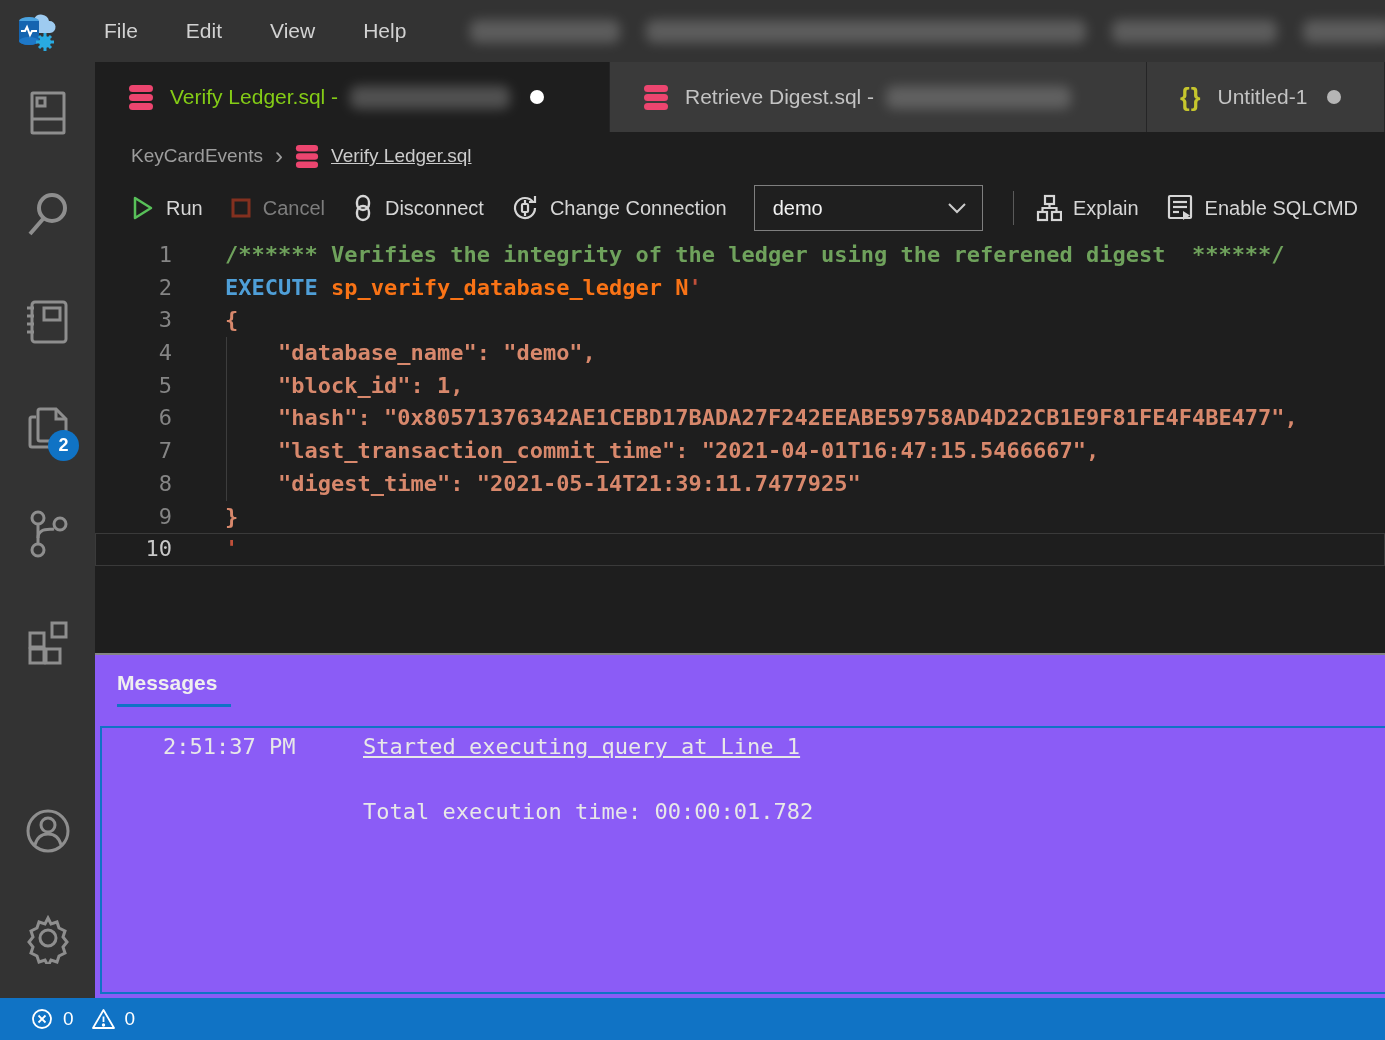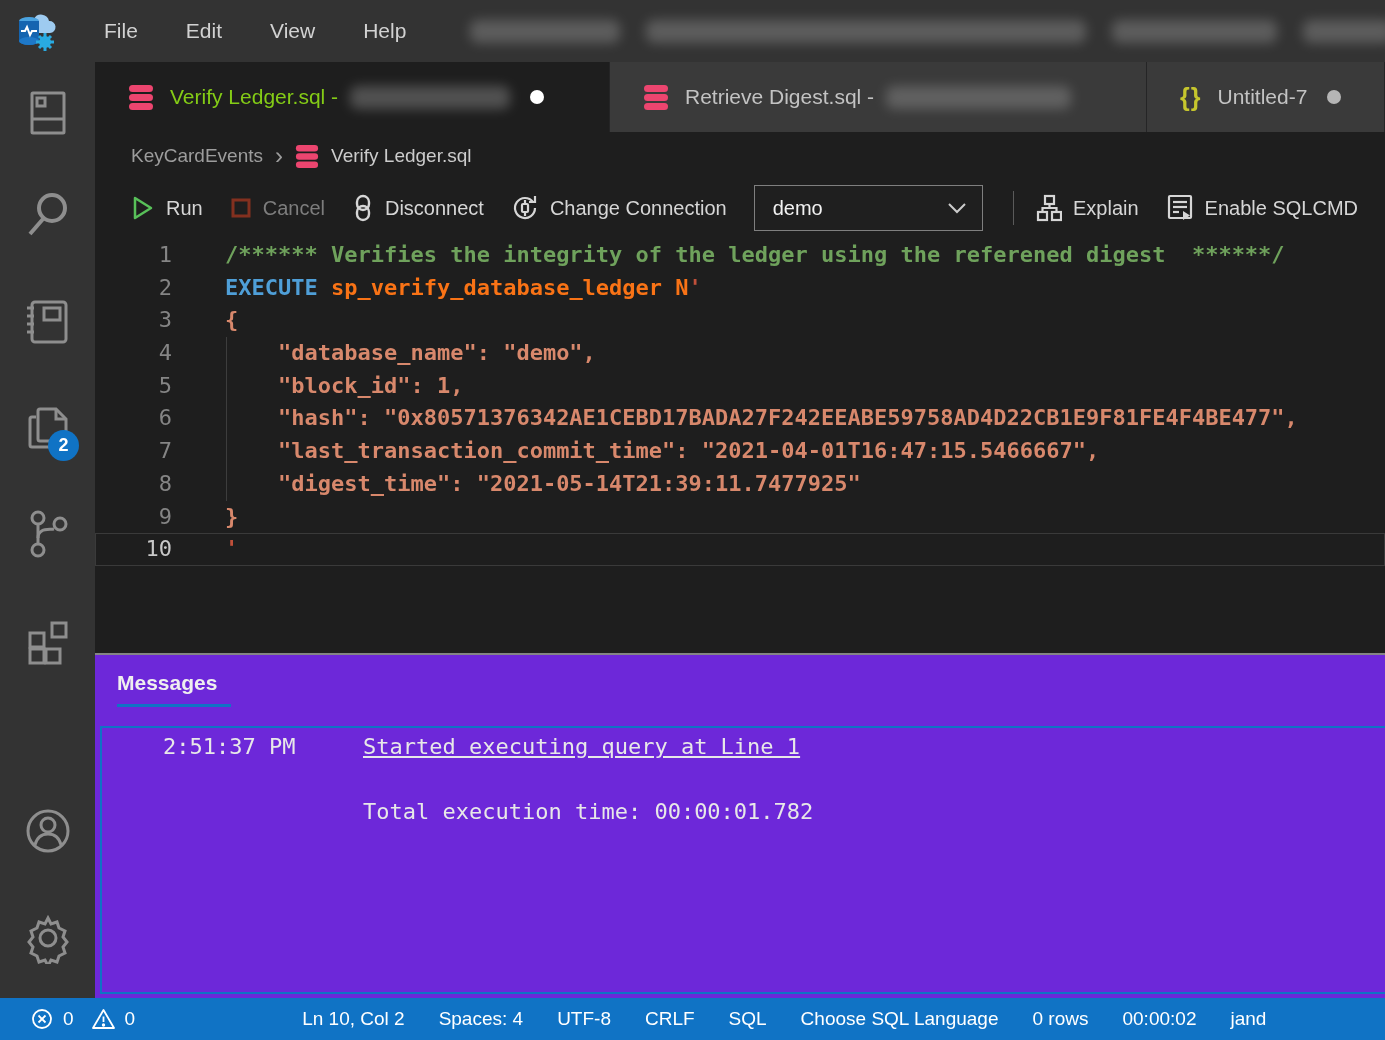--- a/index.html
+++ b/index.html
@@ -36,21 +36,21 @@
   .tab .dbicon { margin:0 16px 0 33px; }
   .tab-dot { width:14px; height:14px; border-radius:50%; background:#ffffff; margin-left:20px; }
   .tab-dot.dim { background:#b5b5b5; }
   .tab .blur-blob { margin-left:12px; }
   .braces { color:#c6c62d; font-size:25px; font-weight:bold; margin:0 16px 0 33px; letter-spacing:1px; }
 
   
   .breadcrumb { position:absolute; left:0; top:70px; width:1290px; height:48px;
                 display:flex; align-items:center; padding-left:36px; color:#9d9d9d; font-size:19px; }
   .breadcrumb .chev { margin:0 12px; font-size:24px; color:#9d9d9d; }
-  .breadcrumb .file { color:#cccccc; }
+  .breadcrumb .file { color:#cccccc;text-decoration:underline; }
   .breadcrumb .dbicon { margin-right:12px; }
 
   
   .toolbar { position:absolute; left:0; top:118px; width:1290px; height:56px;
              display:flex; align-items:center; padding-left:36px; }
   .tbtn { display:flex; align-items:center; gap:11px; margin-right:27px;
           color:#d6d6d6; font-size:20px; cursor:pointer; white-space:nowrap; }
   .tbtn.disabled { color:#7d7d7d; cursor:default; }
   .dropdown { width:300px; height:46px; background:#1f1f1f; border:1.5px solid #7f7f7f;
               display:flex; align-items:center; justify-content:space-between;
@@ -68,21 +68,21 @@
   .ctext { padding-left:53px;font-weight:bold; }
   .tk-comment { color:#6fa25c; }
   .tk-keyword { color:#4f9fd8; }
   .tk-plain   { color:#f97316; }
   .tk-string  { color:#d8886c; }
   .tk-quote   { color:#c0503a; }
   .indent-guide { position:absolute; left:131px; top:101px; width:1px; height:164px; background:#3d3d3d; }
 
   
   .sash { position:absolute; left:0; top:591px; width:1290px; height:2px; background:#858585; cursor:ns-resize; }
-  .panel { position:absolute; left:0; top:593px; width:1290px; height:343px; background:#6d28d9; }
+  .panel { position:absolute; left:0; top:593px; width:1290px; height:343px; background:#8b5cf6; }
   .panel-title { margin:16px 0 0 22px; color:#efefef; font-size:21px; font-weight:600; width:max-content; cursor:pointer; }
   .panel-underline { margin:9px 0 0 22px; width:114px; height:3px; background:#1073c5; }
   .msg-box { position:absolute; left:5px; top:71px; width:1285px; height:268px;
              border:2px solid #1073c5; border-right:none; padding:3px 0 12px 61px;
              font-family:"DejaVu Sans Mono", monospace; font-size:22px; color:#e8e8e8; }
   .msg-row { height:32.5px; line-height:32.5px; display:flex; white-space:pre; }
   .msg-time { display:inline-block; width:200px; flex:0 0 auto; }
   .msg-link { text-decoration:underline; cursor:pointer; }
 
   
@@ -214,21 +214,21 @@
             <rect x="1" y="2" width="24" height="7" rx="3.5"></rect>
             <rect x="1" y="11" width="24" height="7" rx="3.5"></rect>
             <rect x="1" y="20" width="24" height="7" rx="3.5"></rect>
           </g>
         </svg>
         <span>Retrieve Digest.sql -</span>
         <span class="blur-blob" style="width:185px"></span>
       </div>
       <div class="tab" style="flex:1">
         <span class="braces">{}</span>
-        <span>Untitled-7</span>
+        <span>Untitled-1</span>
         <span class="tab-dot dim"></span>
       </div>
     </div>
 
     <div class="breadcrumb">
       <span>KeyCardEvents</span>
       <span class="chev">›</span>
       <svg class="dbicon" width="24" height="26" viewBox="0 0 26 28">
         <g fill="#ec456f">
           <rect x="1" y="2" width="24" height="7" rx="3.5"></rect>
@@ -332,26 +332,15 @@
           <line x1="15.5" y1="8.5" x2="8.5" y2="15.5"></line>
       </svg>
       <span>0</span>
       <svg class="icon" style="margin-left:8px" width="25" height="24" viewBox="0 0 25 24" fill="none" stroke="#ffffff" stroke-width="1.8">
         <path d="M12.5 3 L23 21 H2 Z" stroke-linejoin="round"></path>
         <line x1="12.5" y1="9.5" x2="12.5" y2="15"></line>
           <circle cx="12.5" cy="18" r="0.8" fill="#ffffff"></circle>
       </svg>
       <span>0</span>
     </span>
-    <span class="sb-items" id="sb-items">
-        <span class="sb-item">Ln 10, Col 2</span>
-        <span class="sb-item">Spaces: 4</span>
-        <span class="sb-item">UTF-8</span>
-        <span class="sb-item">CRLF</span>
-        <span class="sb-item">SQL</span>
-        <span class="sb-item">Choose SQL Language</span>
-        <span class="sb-item">0 rows</span>
-        <span class="sb-item">00:00:02</span>
-        <span class="sb-item">jand</span>
-      </span>
   </div>
 
 </div>
 
 </body></html>

